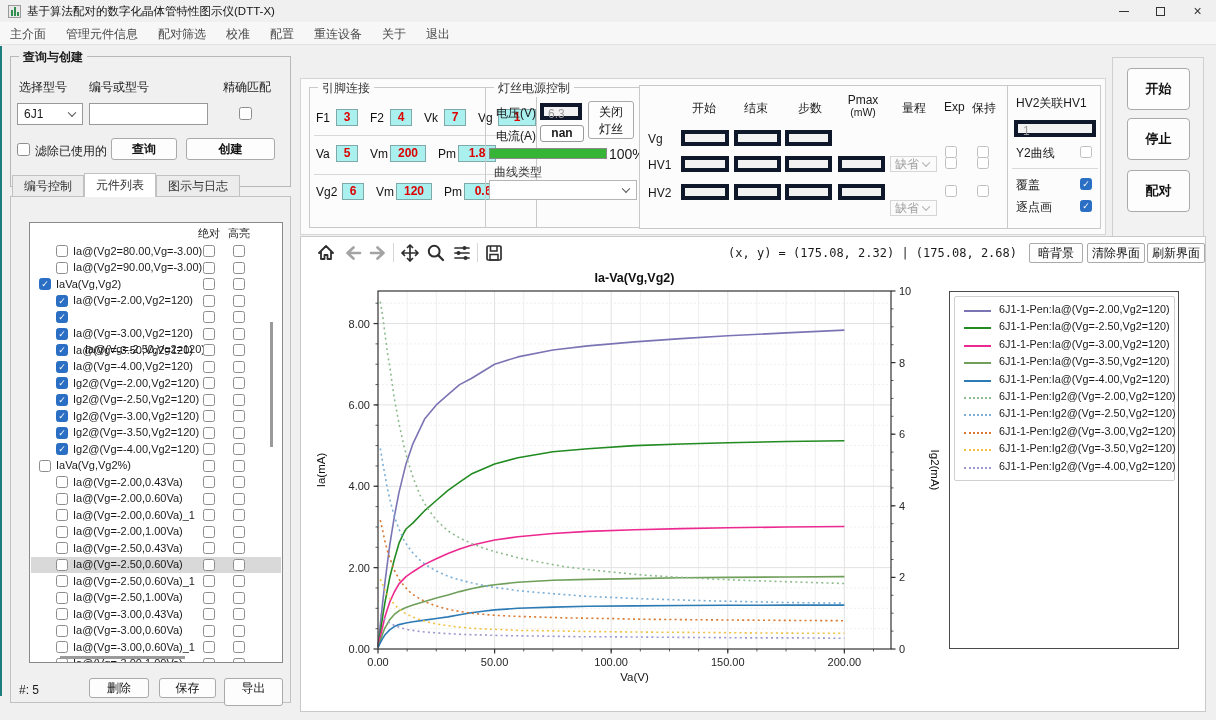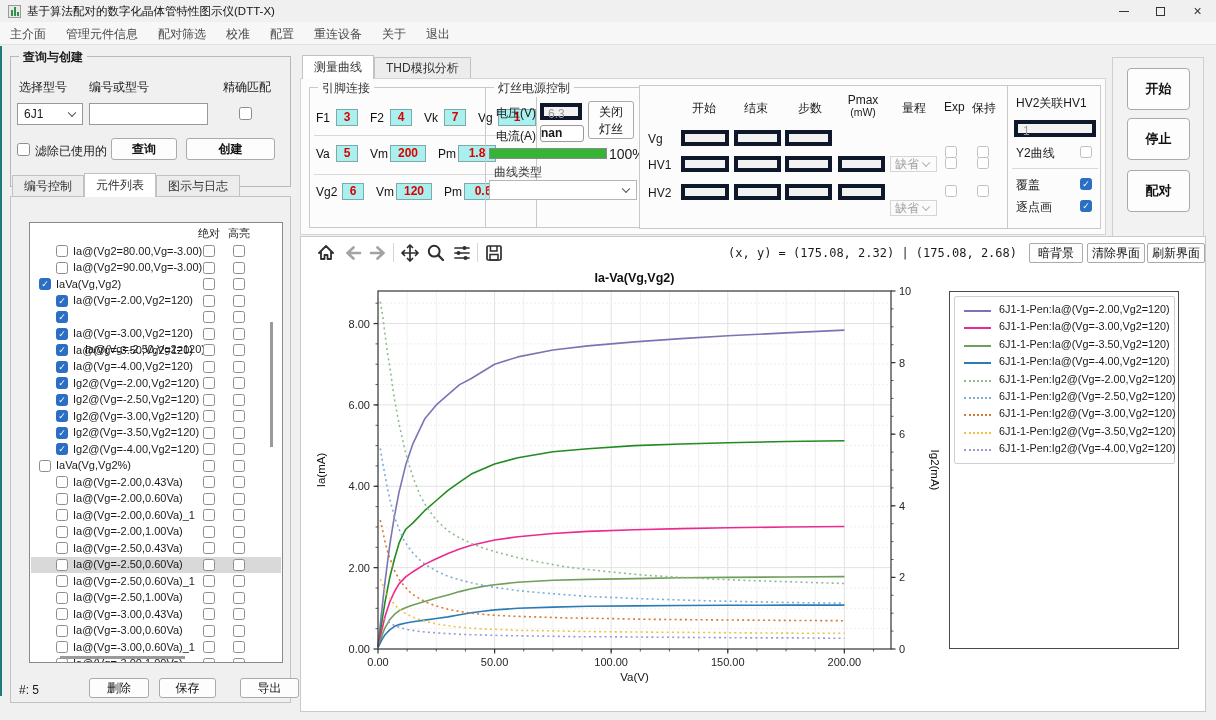--- a/index.html
+++ b/index.html
@@ -276,24 +276,23 @@
             <span class="cb sm cca"></span>
             <span class="cb sm ccb"></span>
           </div>
         </div>
       <div class="vthumb" style="left:240px;top:99px;height:125px;"></div>
       <div class="hthumb" style="left:30px;bottom:3px;width:125px;"></div>
     </div>
     <span class="abs" style="left:8px;top:486px;">#: 5</span>
     <div class="btn abs" style="left:78px;top:481px;width:60px;height:20px;line-height:18px;">删除</div>
     <div class="btn abs" style="left:148px;top:481px;width:57px;height:20px;line-height:18px;">保存</div>
-    <div class="btn abs" style="left:213px;top:481px;width:59px;height:20px;line-height:18px;margin-left:16px;">导出</div>
+    <div class="btn abs" style="left:213px;top:481px;width:59px;height:28px;line-height:18px;">导出</div>
   </div>
 
-  <div class="abs" style="left:302px;top:55px;height:24px;" id="right-tabs"><span class="tab active">测量曲线</span><span class="tab">THD模拟分析</span></div>
 
   <div class="abs" style="left:300px;top:78px;width:806px;height:157px;background:#fcfcfc;border:1px solid #d5d5d5;">
 
     <div class="grp" style="left:8px;top:8px;width:228px;height:141px;border-color:#c9c9c9;">
       <span class="grp-title onwhite">引脚连接</span>
       <div id="pin-rows">
           <div class="abs" style="left: 6px; top: 21px; width: 216px; height: 18px;">
             <span class="abs pinlbl" style="left: 0px; top: 2px;">F1</span>
             <div class="abs pinval" style="left: 20px; top: 0px; width: 22px;">3</div>
             <span class="abs pinlbl" style="left: 54px; top: 2px;">F2</span>
@@ -326,21 +325,21 @@
 
     <div class="grp" style="left:180px;top:8px;width:156px;height:141px;border-color:#c9c9c9;margin-left:2px;left:182px;">
       <span class="grp-title onwhite">灯丝电源控制</span>
       <span class="abs" style="left:10px;top:17px;">电压(V)</span>
       <div class="abs dis-input" style="left:54px;top:15px;width:42px;height:17px;color:#9a9a9a;line-height:15px;padding-left:4px;">6.3</div>
       <div class="btn abs" style="left:102px;top:13px;width:46px;height:38px;line-height:1.45;padding-top:2px;">
           <div>关闭</div>
           <div>灯丝</div>
         </div>
       <span class="abs" style="left:10px;top:40px;">电流(A)</span>
-      <div class="tbox abs" style="left:54px;top:37px;width:44px;height:17px;border-radius:3px;line-height:15px;font-weight:bold;">nan</div>
+      <div class="tbox abs" style="left:54px;top:37px;width:44px;height:17px;border-radius:3px;text-align:center;line-height:15px;font-weight:bold;">nan</div>
       <div class="progress" style="left:3px;top:60px;width:118px;height:11px;">
           <i style="width:100%;"></i>
         </div>
       <span class="abs" style="left:123px;top:58px;font-size:14px;">100%</span>
       <span class="abs" style="left:8px;top:76px;color:#333;">曲线类型</span>
       <div class="combo abs" style="left:3px;top:92px;width:148px;height:20px;border-color:#b5b5b5;">
           <span class="chev"></span>
         </div>
     </div>
 
@@ -584,20 +583,24 @@
           <text x="622" y="203" font-size="11.5" fill="#111" text-anchor="middle" transform="rotate(90 622 203)">Ig2(mA)</text>
         </svg></div>
 
     <div class="legend-panel" style="left:648px;top:54px;width:230px;height:358px;">
       <div class="legend-box" id="legend-box">
           <div class="lg-row">
             <div class="lg-line" style="border-top: 2px solid rgb(123, 116, 180);"></div>
             <span class="lg-txt">6J1-1-Pen:Ia@(Vg=-2.00,Vg2=120)</span>
           </div>
           <div class="lg-row">
+            <div class="lg-line" style="border-top: 2px solid rgb(34, 139, 34);"></div>
+            <span class="lg-txt">6J1-1-Pen:Ia@(Vg=-2.50,Vg2=120)</span>
+          </div>
+          <div class="lg-row">
             <div class="lg-line" style="border-top: 2px solid rgb(236, 41, 144);"></div>
             <span class="lg-txt">6J1-1-Pen:Ia@(Vg=-3.00,Vg2=120)</span>
           </div>
           <div class="lg-row">
             <div class="lg-line" style="border-top: 2px solid rgb(111, 159, 90);"></div>
             <span class="lg-txt">6J1-1-Pen:Ia@(Vg=-3.50,Vg2=120)</span>
           </div>
           <div class="lg-row">
             <div class="lg-line" style="border-top: 2px solid rgb(45, 123, 181);"></div>
             <span class="lg-txt">6J1-1-Pen:Ia@(Vg=-4.00,Vg2=120)</span>

